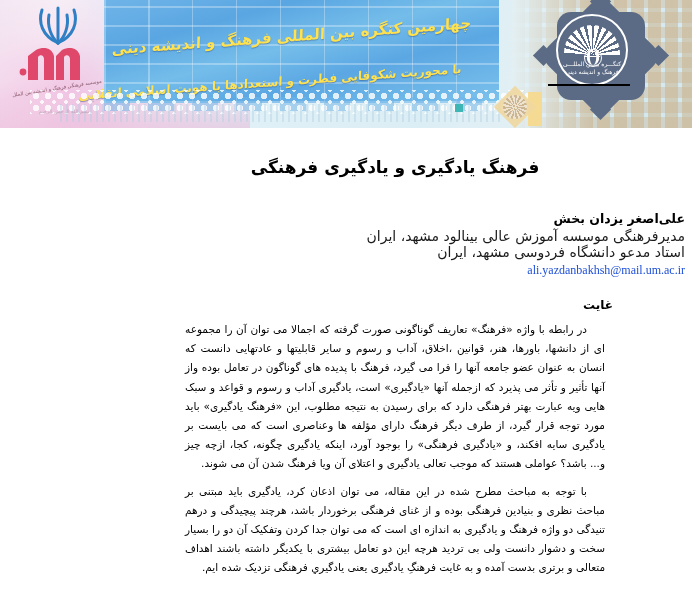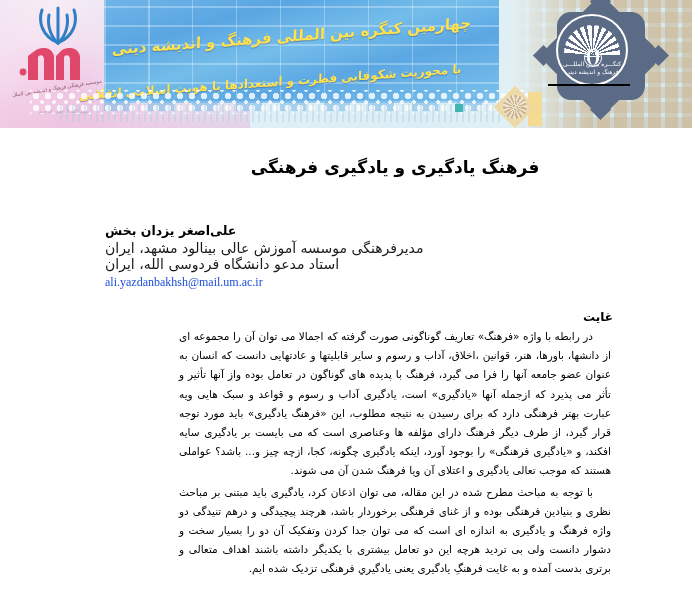--- a/index.html
+++ b/index.html
@@ -319,22 +319,22 @@
     margin: 0;
     padding-top: 22px;
     text-align: center;
     font-size: 17px;
     font-weight: 700;
     color: #000;
     direction: rtl;
     letter-spacing: 0px;
   }
   .author-block {
-    margin-top: 46px;
-    text-align: left;
+    margin-top: 34px;
+    text-align: right;
     direction: rtl;
   }
   .author-name {
     font-size: 12.5px;
     font-weight: 700;
     margin: 0;
   }
   .affil {
     font-size: 14px;
     margin: 4px 0 0 0;
@@ -358,21 +358,21 @@
   .abstract-body {
     margin: 3px 72px 0 72px;
     direction: rtl;
     text-align: justify;
     text-align-last: right;
     font-size: 10.5px;
     line-height: 19.2px;
     color: #000;
   }
   .abstract-body p {
-    margin: 2px;
+    margin: 8px;
     text-indent: 18px;
   }
 </style>
 </head>
 <body>
 
 <div class="header-banner">
   <div class="hdr-pink"></div>
   <div class="hdr-pink2"></div>
   <div class="hdr-mosaic"></div>
@@ -428,21 +428,21 @@
   </div>
 </div>
 
 <div class="page">
 
   <h1 class="paper-title">فرهنگ یادگیری و یادگیری فرهنگی</h1>
 
   <div class="author-block">
     <div class="author-name">علی‌اصغر یزدان بخش</div>
     <div class="affil">مدیرفرهنگی موسسه آموزش عالی بینالود مشهد، ایران</div>
-    <div class="affil">استاد مدعو دانشگاه فردوسی الله، ایران</div>
+    <div class="affil">استاد مدعو دانشگاه فردوسی مشهد، ایران</div>
     <div class="email">ali.yazdanbakhsh@mail.um.ac.ir</div>
   </div>
 
   <div class="abstract-heading">غایت</div>
 
   <div class="abstract-body">
     <p>در رابطه با واژه «فرهنگ» تعاریف گوناگونی صورت گرفته که اجمالا می توان آن را مجموعه ای از دانشها، باورها، هنر، قوانین ،اخلاق، آداب و رسوم و سایر قابلیتها و عادتهایی دانست که انسان به عنوان عضو جامعه آنها را فرا می گیرد، فرهنگ با پدیده های گوناگون در تعامل بوده واز آنها تأثیر و تأثر می پذیرد که ازجمله آنها «یادگیری» است، یادگیری آداب و رسوم و قواعد و سبک هایی ویه عبارت بهتر فرهنگی دارد که برای رسیدن به نتیجه مطلوب، این «فرهنگ یادگیری» باید مورد توجه قرار گیرد، از طرف دیگر فرهنگ دارای مؤلفه ها وعناصری است که می بایست بر یادگیری سایه افکند، و «یادگیری فرهنگی» را بوجود آورد، اینکه یادگیری چگونه، کجا، ازچه چیز و... باشد؟ عواملی هستند که موجب تعالی یادگیری و اعتلای آن ویا فرهنگ شدن آن می شوند.</p>
     <p>با توجه به مباحث مطرح شده در این مقاله، می توان اذعان کرد، یادگیری باید مبتنی بر مباحث نظری و بنیادین فرهنگی بوده و از غنای فرهنگی برخوردار باشد، هرچند پیچیدگی و درهم تنیدگی دو واژه فرهنگ و یادگیری به اندازه ای است که می توان جدا کردن وتفکیک آن دو را بسیار سخت و دشوار دانست ولی بی تردید هرچه این دو تعامل بیشتری با یکدیگر داشته باشند اهداف متعالی و برتری بدست آمده و به غایت فرهنگِ یادگیری یعنی یادگیري فرهنگی تزدیک شده ایم.</p>
   </div>
 

